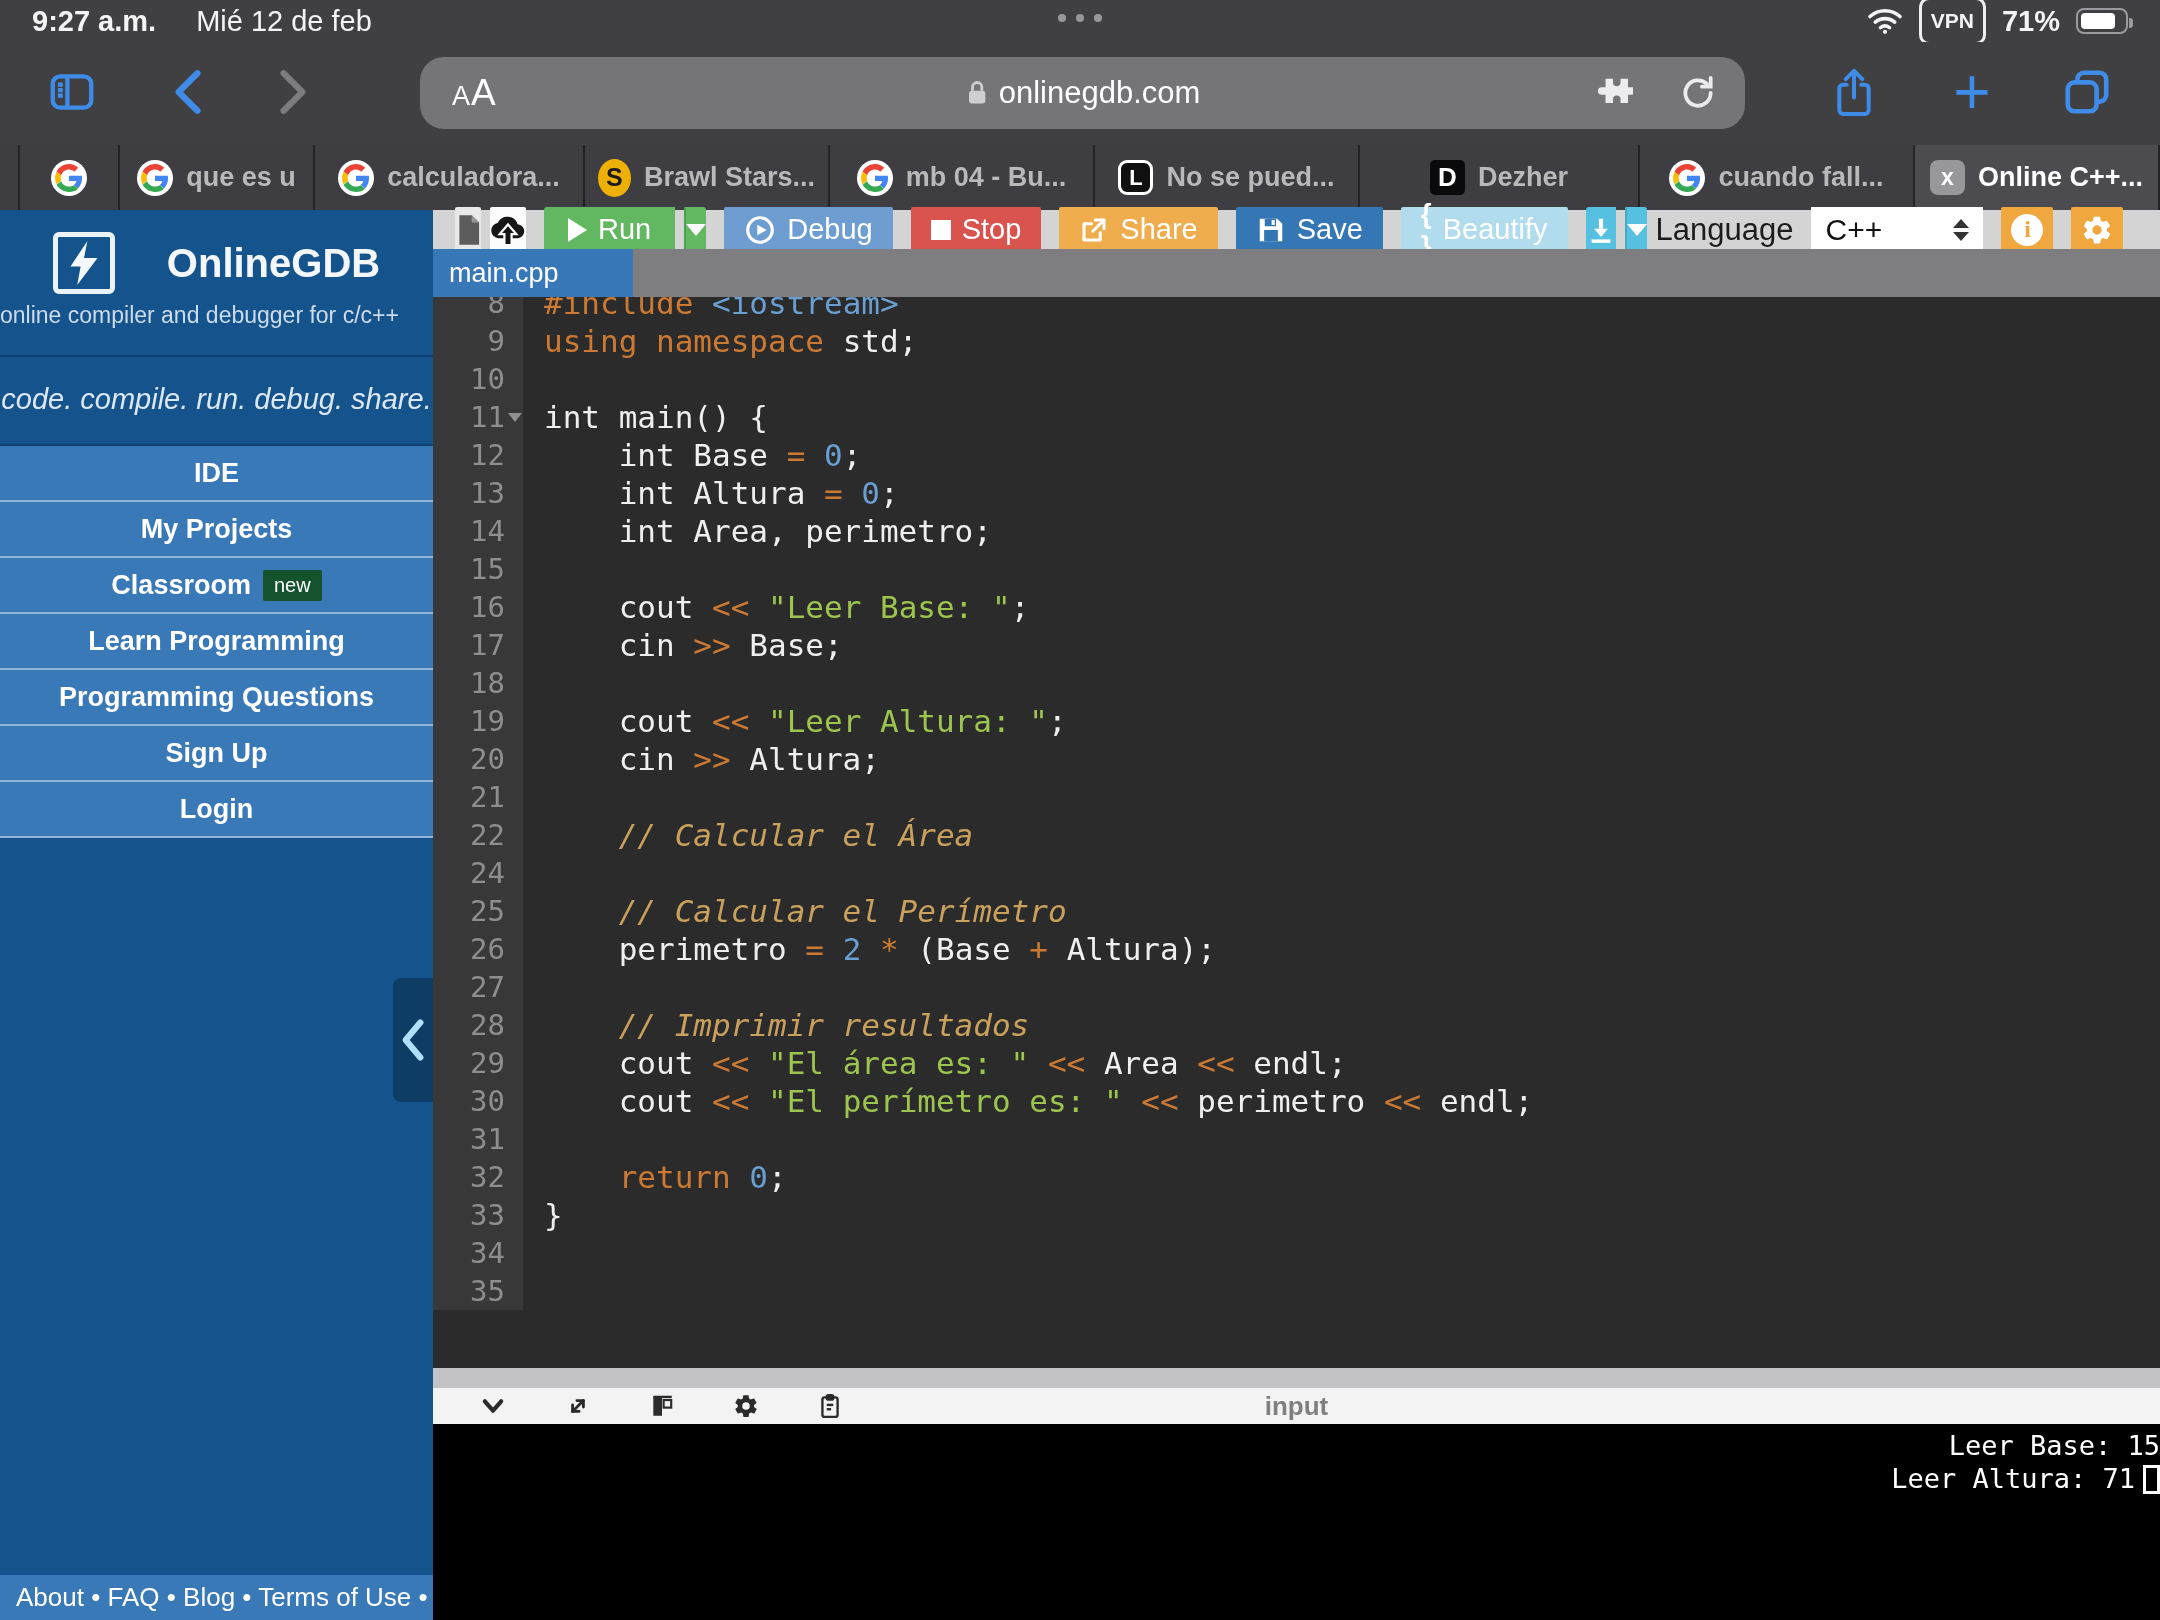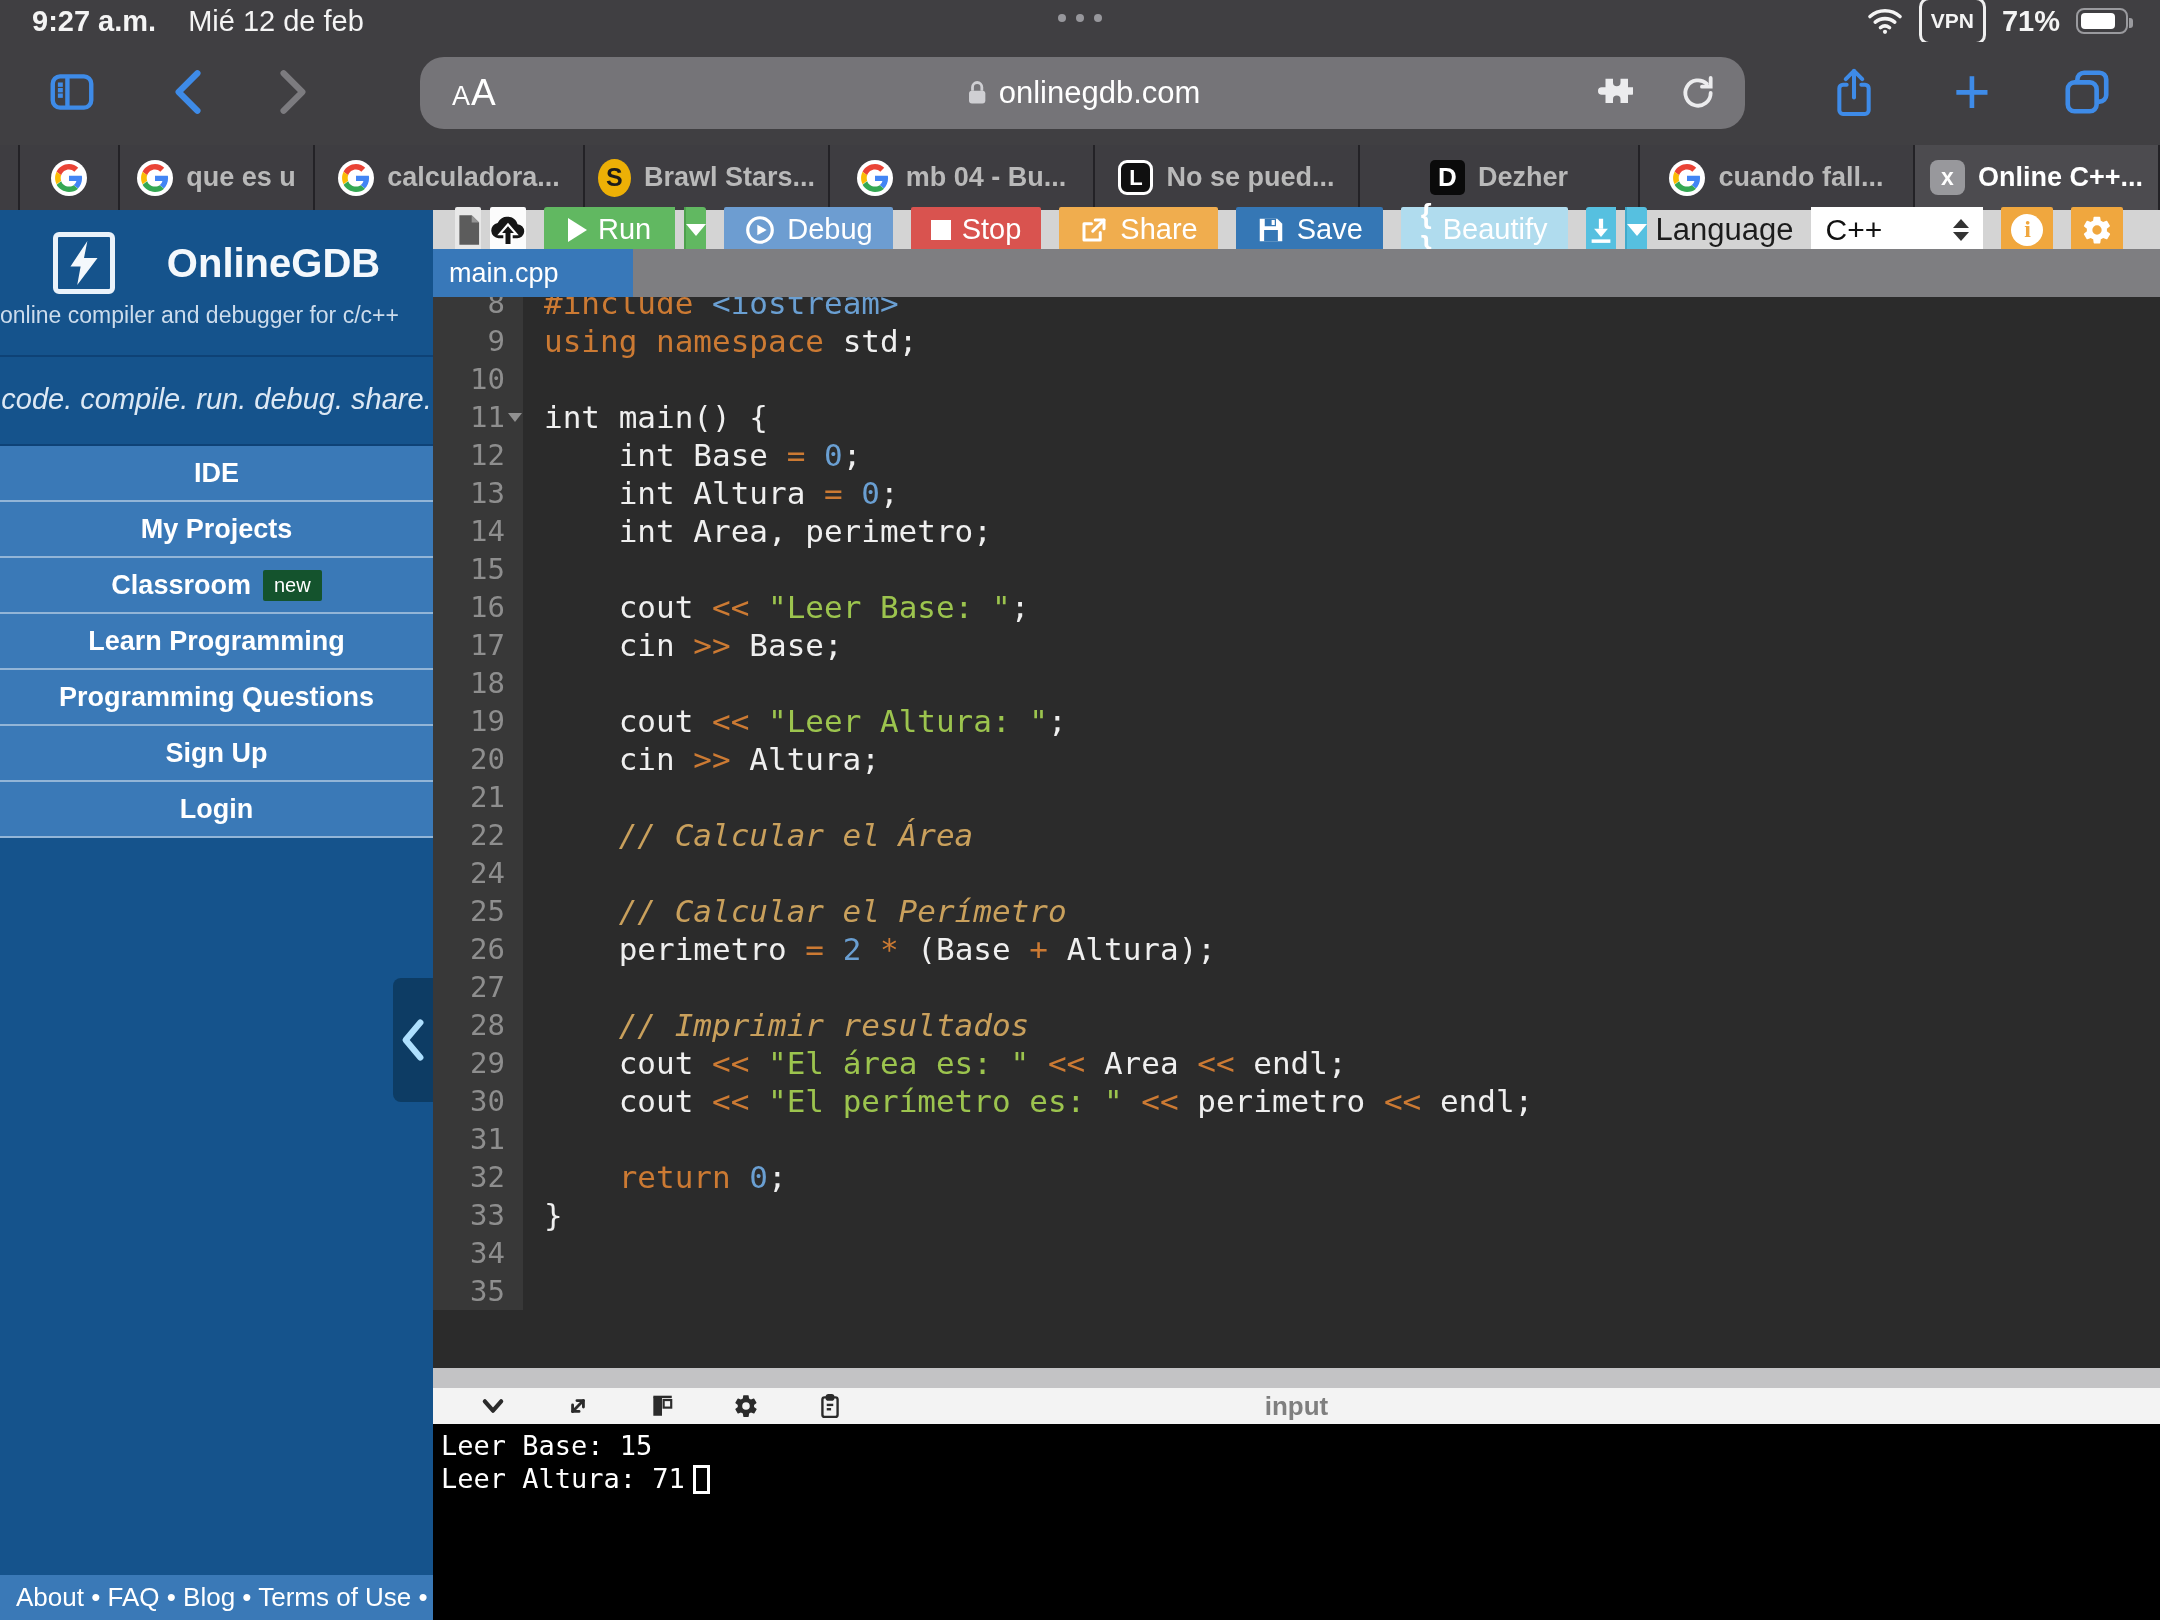--- a/index.html
+++ b/index.html
@@ -4,21 +4,21 @@
 <style>
   * { margin:0; padding:0; box-sizing:border-box; }
   html,body { background:#000; }
   .page { position:relative; width:2160px; height:1620px; overflow:hidden;
           font-family:"Liberation Sans", sans-serif; background:#000; }
 
   
   .statusbar { height:42px; background:#403f42; display:flex; align-items:center;
                padding:0 32px; color:#f4f4f4; position:relative; }
   .sb-time { font-size:29px; font-weight:700; }
-  .sb-date { font-size:29px; margin-left:32px; }
+  .sb-date { font-size:29px; margin-left:40px; }
   .sb-dots { position:absolute; left:50%; top:14px; transform:translateX(-50%);
              display:flex; gap:10px; }
   .sb-dots i { width:8px; height:8px; border-radius:50%; background:#97979c; }
   .sb-right { margin-left:auto; display:flex; align-items:center; gap:16px; }
   .vpn-badge { border:3px solid #efefef; border-radius:10px; font-size:21px;
                font-weight:700; padding:8px 9px; line-height:26px; }
   .sb-batt-pct { font-size:29px; font-weight:600; }
   .batt { position:relative; width:52px; height:26px; border:2px solid #9a9a9e;
           border-radius:8px; }
   .batt i { position:absolute; left:3px; top:3px; bottom:3px; width:70%;
@@ -158,21 +158,21 @@
   .ctoolbar { height:36px; background:#f3f3f3; display:flex; align-items:center;
               gap:58px; padding-left:46px; position:relative; flex:none; }
   .cic { display:flex; align-items:center; justify-content:center; color:#2b2b2b;
          cursor:pointer; }
   .input-label { position:absolute; left:50%; transform:translateX(-50%);
                  color:#7f7f7f; font-size:26px; font-weight:600; }
 
   
   .console { flex:none; height:196px; background:#000; color:#fff;
              font-family:"DejaVu Sans Mono", monospace; font-size:27px;
-             line-height:33px; padding:5px 0 0 8px; }
+             line-height:33px; padding:5px 0 0 8px;text-align:right; }
   .cursor { display:inline-block; width:17px; height:29px; border:3px solid #fff;
             margin-left:8px; vertical-align:-6px; }
 </style>
 </head>
 <body>
 
 <div class="page">
 
   <div class="statusbar">
     <span class="sb-time">9:27 a.m.</span>

